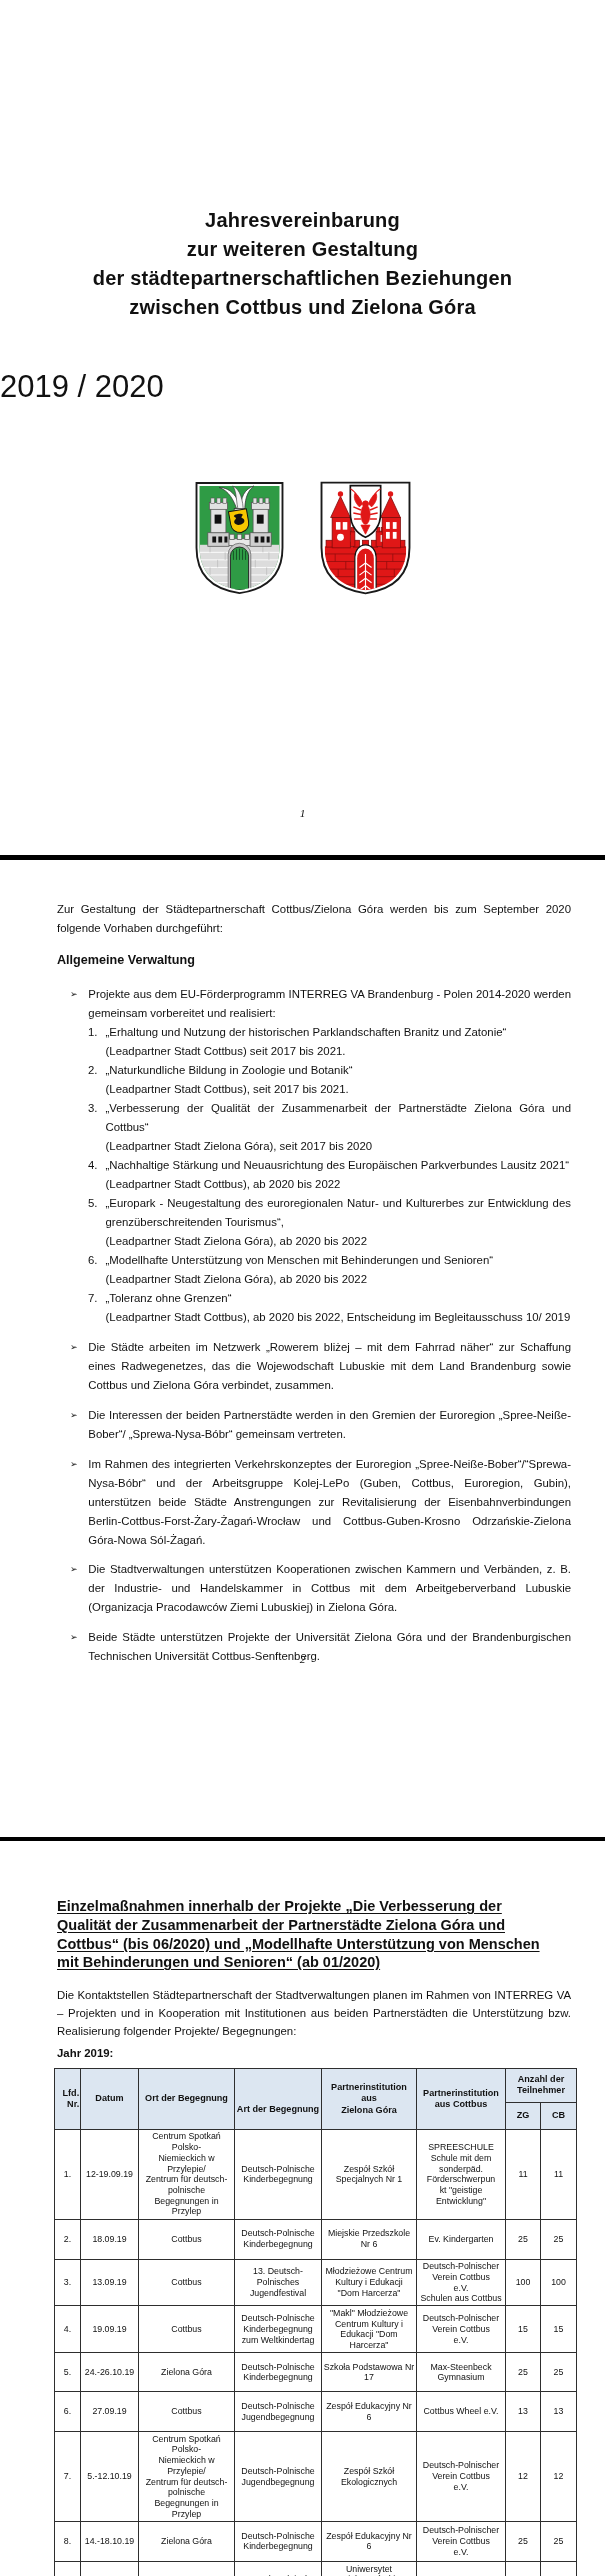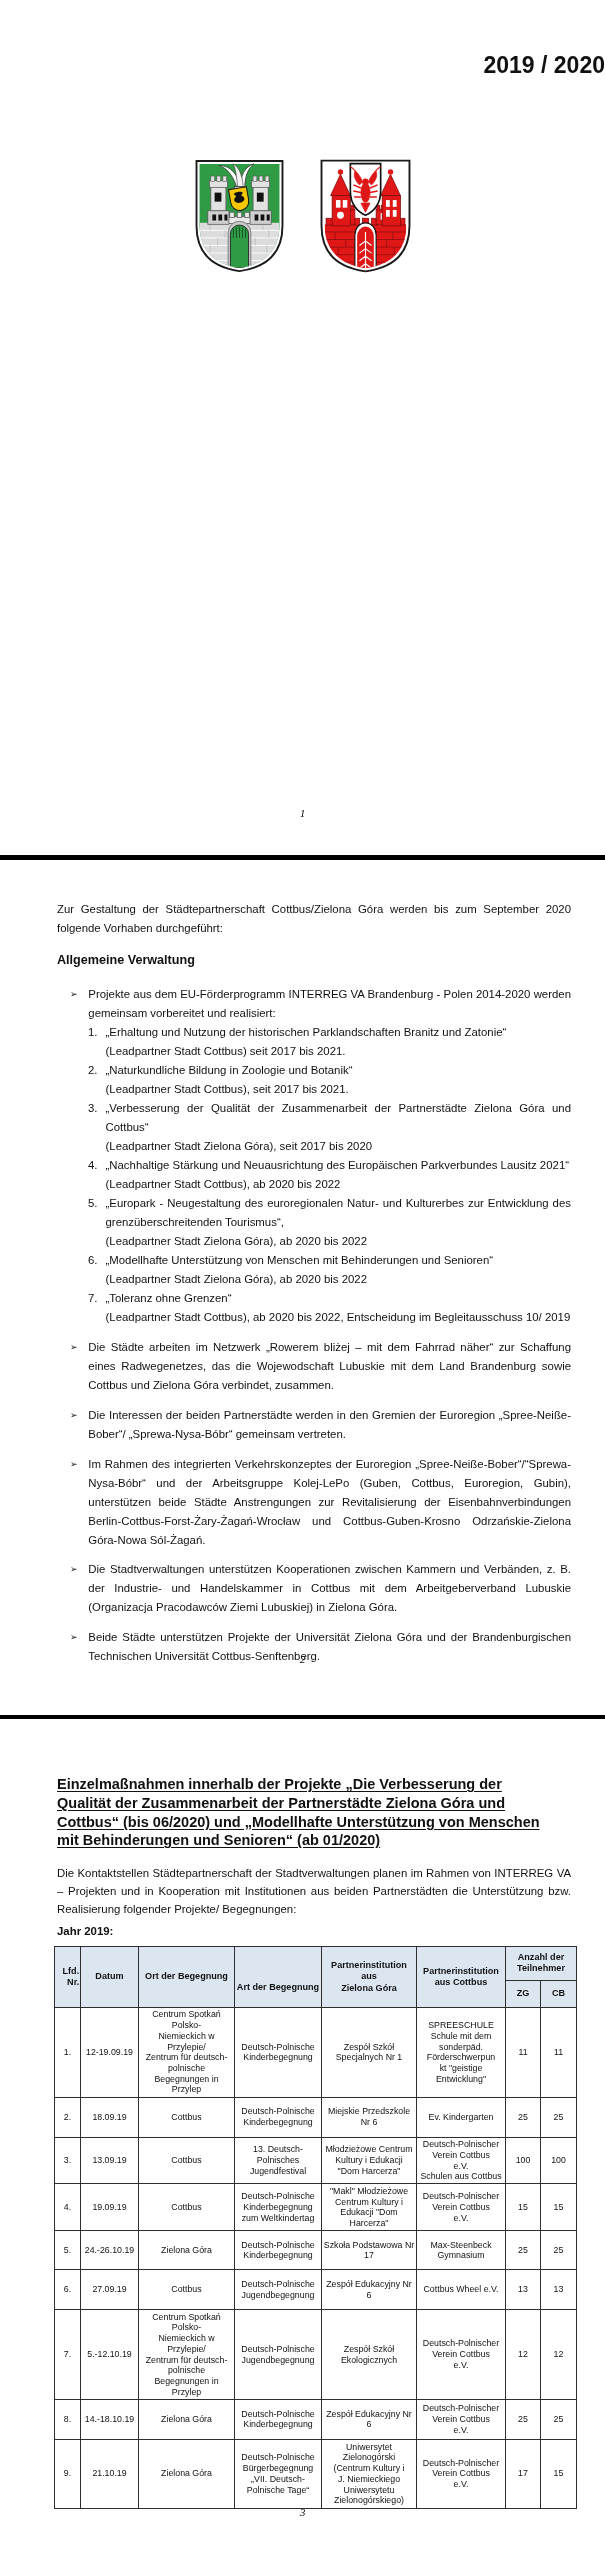--- a/index.html
+++ b/index.html
@@ -9,27 +9,27 @@
     --divider:#000000;
   }
   html,body{margin:0;padding:0}
   body{
     width:605px;background:#ffffff;color:#111;
     font-family:"Liberation Sans","DejaVu Sans",sans-serif;
     -webkit-font-smoothing:antialiased;
   }
   .page{position:relative;width:605px;background:#fff;overflow:hidden}
   .page-1{height:855px}
-  .page-2{height:855px}
+  .page-2{height:977px}
   .page-3{height:856px}
   .divider{height:4.6px;background:var(--divider)}
 
   
   .title-block{margin-top:206px;text-align:center;font-weight:bold;font-size:20px;line-height:29px;letter-spacing:0.2px}
-  .year-label{margin-top:49px;text-align:right;font-weight:bold;font-size:23px;line-height:32px}
+  .year-label{margin-top:49px;text-align:left;font-weight:normal;font-size:31px;line-height:32px}
   .arms-row{margin-top:78px;display:flex;justify-content:center;align-items:flex-start;gap:36px}
   .pagenum{
     position:absolute;left:0;right:0;text-align:center;
     font-family:"Liberation Serif","DejaVu Serif",serif;font-style:italic;font-size:11.4px;
   }
   .page-1 .pagenum{top:807px}
   .page-2 .pagenum{top:790px}
   .page-3 .pagenum{top:787px}
 
   
@@ -65,20 +65,26 @@
   .meet thead tr.hrow2{height:27px}
   .r1{height:84px}.r2{height:40px}.r3{height:43px}.r4{height:42px}.r5{height:39px}
   .r6{height:40px}.r7{height:86px}.r8{height:40px}.r9{height:69px}
 </style>
 </head>
 <body>
 
 <div>
 
   <section class="page page-1">
+    <div class="title-block">
+      <div>Jahresvereinbarung</div>
+      <div>zur weiteren Gestaltung</div>
+      <div>der städtepartnerschaftlichen Beziehungen</div>
+      <div>zwischen Cottbus und Zielona Góra</div>
+    </div>
     <div class="year-label">2019 / 2020</div>
 
     <div class="arms-row">
 
       <svg width="89" height="114" viewBox="0 0 118 150" aria-hidden="true">
         <defs>
           <clipPath id="zgc">
               <path d="M6,6 H112 V87 C112,121 92,139 59,144 C26,139 6,121 6,87 Z"></path>
             </clipPath>
         </defs>

